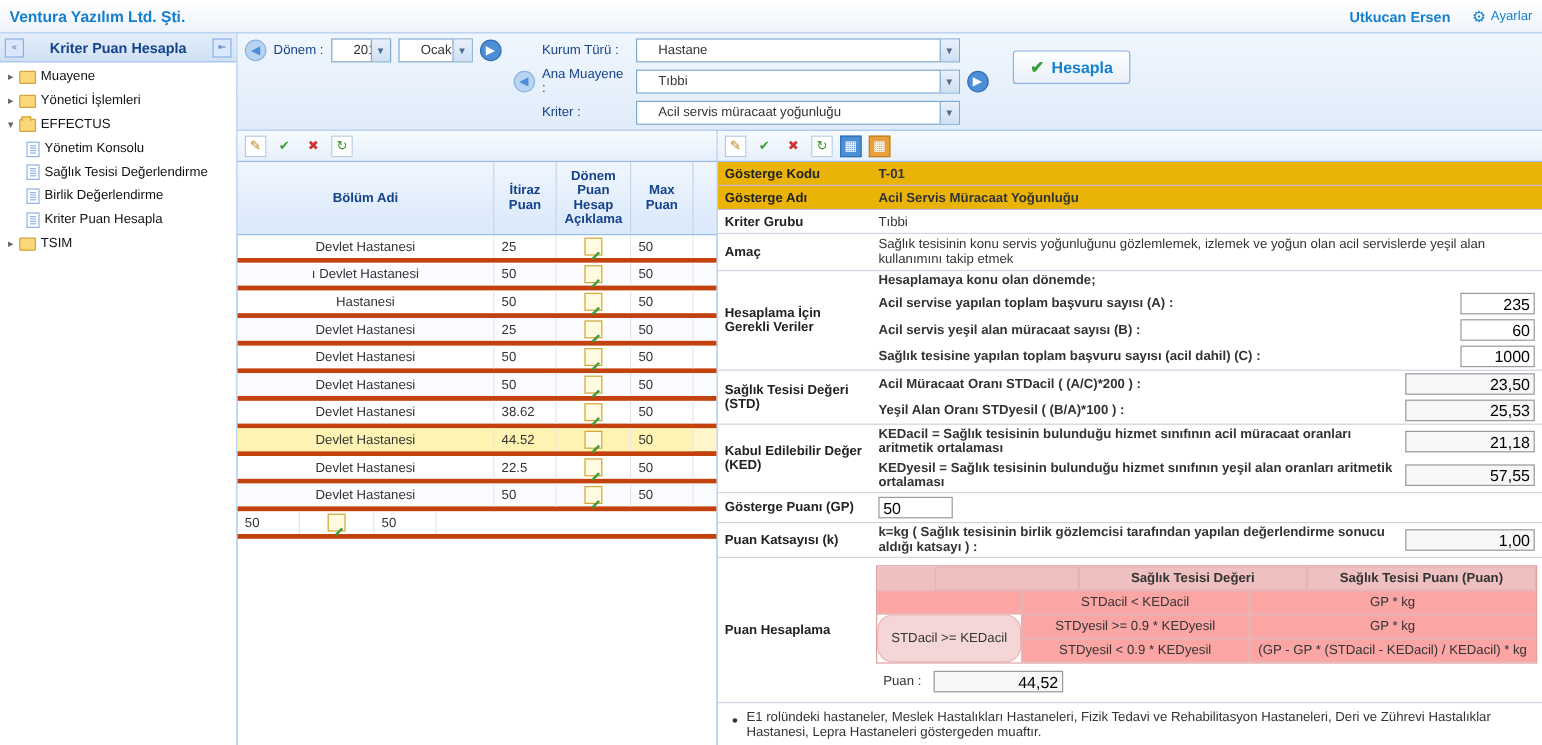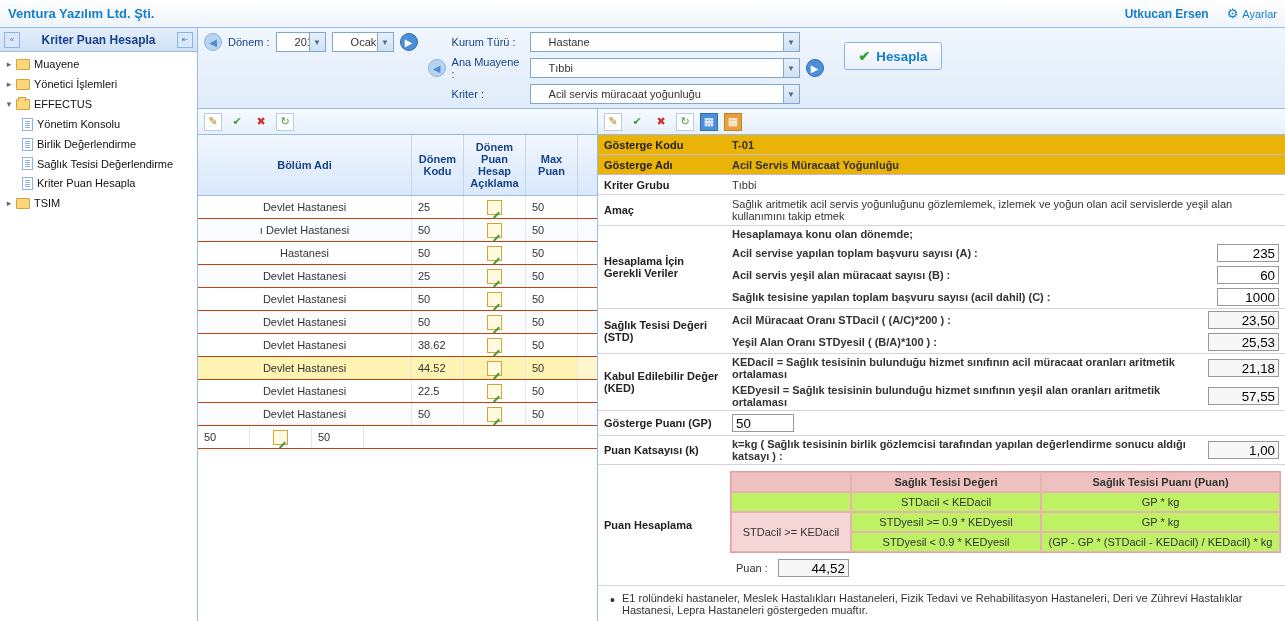--- a/index.html
+++ b/index.html
@@ -67,21 +67,21 @@
 .right-panel { flex: 1; display: flex; flex-direction: column; overflow: hidden; }
 
 
 .grid-header { display: flex; background: linear-gradient(#f0f6fd, #d9e8fb); border-bottom: 1px solid #99bbe8; }
 .gh { border-right: 1px solid #c5d6e8; padding: 6px 4px; color: #15428b; font-weight: bold; font-size: 11px; text-align: center; display: flex; align-items: center; justify-content: center; }
 .gh.bolum { width: 214px; }
 .gh.dp { width: 52px; }
 .gh.dpha { width: 62px; }
 .gh.mp { width: 52px; }
 .grid-body { }
-.gr { display: flex; height: 23px; align-items: center; border-bottom: 1px solid #c2410c; }
+.gr { display: flex; height: 23px; align-items: center; border-bottom: 4px solid #c2410c; }
 .gr:nth-child(even) { background: #fafcff; }
 .gr.sel { background: #fff6cc; }
 .gr.sel .gc { background: #fff3b3; }
 .gc { border-right: 1px solid #e6e6e6; height: 100%; display: flex; align-items: center; padding: 0 6px; }
 .gc.bolum { width: 214px; justify-content: center; }
 .gc.dp { width: 52px; }
 .gc.dpha { width: 62px; justify-content: center; }
 .gc.mp { width: 52px; }
 .edit-cell { width: 15px; height: 15px; border: 1px solid #d4a436; background: #fffae0; position: relative; cursor: pointer; }
 .edit-cell::after { content: ''; position: absolute; right: 1px; bottom: 1px; width: 8px; height: 2px; background: #3a9e3a; transform: rotate(-45deg); transform-origin: right bottom; }
@@ -90,33 +90,33 @@
 .detail { padding: 0; overflow-y: auto; }
 .detail-row { display: flex; border-bottom: 1px solid #d8cfe0; min-height: 20px; align-items: stretch; }
 .detail-row.hdr { background: #eab308; border-bottom: 1px solid #c5b5d3; }
 .dlabel { width: 128px; padding: 3px 6px; font-weight: bold; color: #222; display: flex; align-items: center; }
 .dvalue { flex: 1; padding: 3px 6px; display: flex; align-items: center; }
 .dvalue.bold { font-weight: bold; }
 .dsubrows { flex: 1; display: flex; flex-direction: column; }
 .dsubrow { display: flex; justify-content: space-between; align-items: center; padding: 2px 6px; gap: 10px; }
 .dsubrow .lab { flex: 1; font-weight: bold; }
 .num-input { width: 62px; height: 18px; border: 1px solid #999; text-align: right; padding: 0 3px; background: #fff; }
-.num-input.wide { width: 71px; }
+.num-input.wide { width: 108px; }
 .num-input.ro { background: #f7f7f7; }
 
 
 .ptable { border: 1px solid #e0a0a0; margin: 2px 0; }
 .ptable-row { display: flex; }
-.ptable-row.head { background: #efc0c0; font-weight: bold; }
-.ptable-row.body { background: #bef264; }
+.ptable-row.head { background: #efc0c0; font-weight: bold; padding-left: 48px; }
+.ptable-row.body { background: #fca5a5; }
 .pcell { border: 1px solid #e6b3b3; padding: 3px 6px; text-align: center; }
 .pcell.c0 { width: 120px; }
 .pcell.c1 { width: 190px; }
 .pcell.c2 { flex: 1; }
-.pcell.c0.merged { display: flex; align-items: center; justify-content: center; }
+.pcell.c0.merged { display: flex; align-items: center; justify-content: center; border-radius: 13px; }
 
 .puan-line { display: flex; align-items: center; gap: 10px; padding: 4px 6px; }
 .note { padding: 6px 6px 6px 24px; position: relative; }
 .note::before { content: '•'; position: absolute; left: 12px; top: 6px; font-size: 14px; }
 
 </style>
 </head>
 <body>
 
 <div class="topbar">
@@ -151,27 +151,27 @@
         </div>
       <div class="tree-item">
           <span class="tree-toggle">▾</span>
           <span class="folder-icon open"></span>
           <span class="tree-label">EFFECTUS</span>
         </div>
       <div class="tree-item indent1">
           <span class="doc-icon"></span>
           <span class="tree-label">Yönetim Konsolu</span>
         </div>
+      <div class="tree-item indent1 ti-wrap">
+          <span class="doc-icon"></span>
+          <span class="tree-label wrap">Sağlık Tesisi Değerlendirme</span>
+        </div>
       <div class="tree-item indent1">
           <span class="doc-icon"></span>
           <span class="tree-label">Birlik Değerlendirme</span>
-        </div>
-      <div class="tree-item indent1 ti-wrap">
-          <span class="doc-icon"></span>
-          <span class="tree-label wrap">Sağlık Tesisi Değerlendirme</span>
         </div>
       <div class="tree-item indent1">
           <span class="doc-icon"></span>
           <span class="tree-label">Kriter Puan Hesapla</span>
         </div>
       <div class="tree-item">
           <span class="tree-toggle">▸</span>
           <span class="folder-icon"></span>
           <span class="tree-label">TSIM</span>
         </div>
@@ -233,21 +233,21 @@
 
       <div class="left-panel">
         <div class="mini-toolbar">
           <div class="tb-btn edit">✎</div>
           <div class="tb-btn ok">✔</div>
           <div class="tb-btn del">✖</div>
           <div class="tb-btn refresh">↻</div>
         </div>
         <div class="grid-header">
           <div class="gh bolum">Bölüm Adi</div>
-          <div class="gh dp">Dönem Kodu</div>
+          <div class="gh dp">İtiraz Puan</div>
           <div class="gh dpha">Dönem Puan Hesap Açıklama</div>
           <div class="gh mp">Max Puan</div>
         </div>
         <div class="grid-body" id="grid-body">
             <div class="gr">
               <div class="gc bolum">Devlet Hastanesi</div>
               <div class="gc dp">25</div>
               <div class="gc dpha">
                 <span class="edit-cell"></span>
               </div>
@@ -352,21 +352,21 @@
           <div class="detail-row hdr">
               <div class="dlabel">Gösterge Adı</div>
               <div class="dvalue bold">Acil Servis Müracaat Yoğunluğu</div>
             </div>
           <div class="detail-row">
               <div class="dlabel">Kriter Grubu</div>
               <div class="dvalue">Tıbbi</div>
             </div>
           <div class="detail-row">
               <div class="dlabel">Amaç</div>
-              <div class="dvalue">Sağlık aritmetik acil servis yoğunluğunu gözlemlemek, izlemek ve yoğun olan acil servislerde yeşil alan kullanımını takip etmek</div>
+              <div class="dvalue">Sağlık tesisinin konu servis yoğunluğunu gözlemlemek, izlemek ve yoğun olan acil servislerde yeşil alan kullanımını takip etmek</div>
             </div>
 
           <div class="detail-row">
             <div class="dlabel">Hesaplama İçin Gerekli Veriler</div>
             <div class="dsubrows">
               <div class="dsubrow">
                   <span class="lab">Hesaplamaya konu olan dönemde;</span>
                 </div>
               <div class="dsubrow">
                   <span class="lab">Acil servise yapılan toplam başvuru sayısı (A) :</span>

